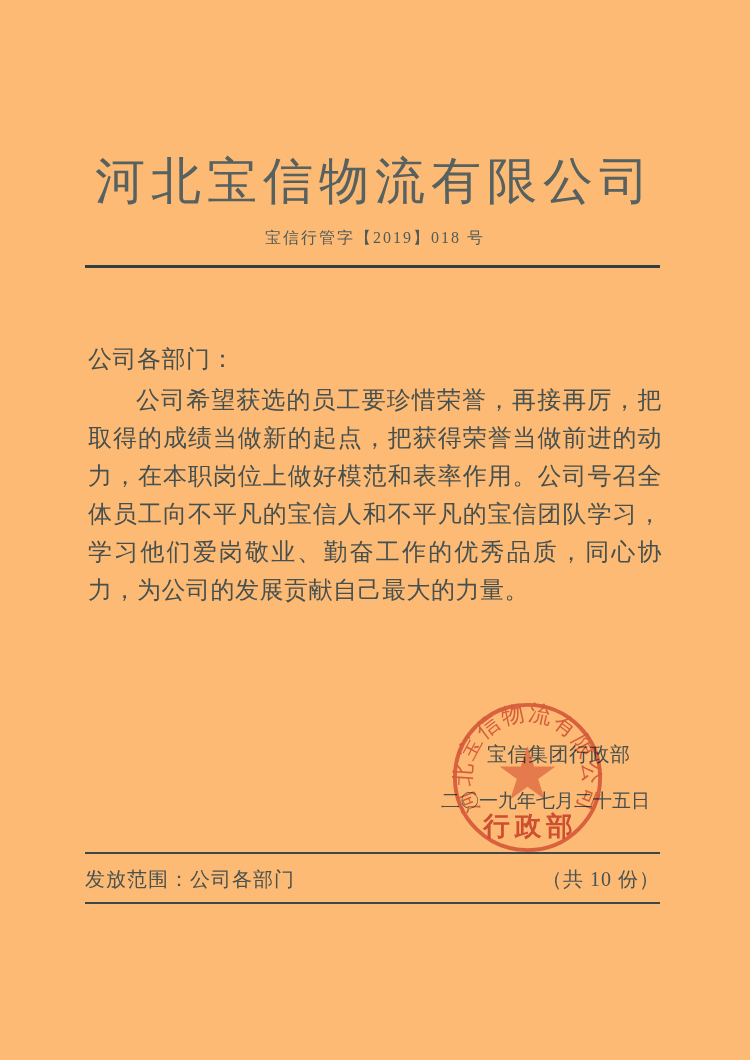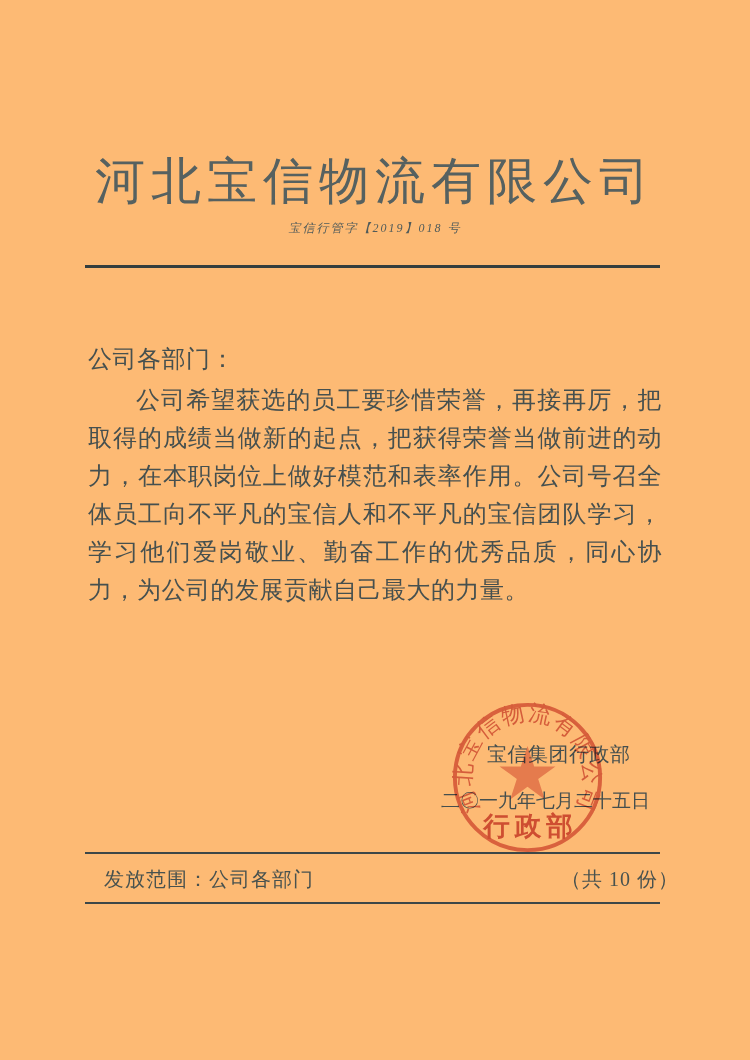--- a/index.html
+++ b/index.html
@@ -24,28 +24,27 @@
     margin: 0;
     text-align: center;
     font-size: 50px;
     font-weight: 400;
     letter-spacing: 6px;
     color: #566160;
     white-space: nowrap;
   }
   .docnum {
     position: absolute;
-    top: 220px;
+    top: 228px;
     left: 0;
     width: 750px;
     text-align: center;
-    font-size: 12px;
+    font-size: 16px;
     letter-spacing: 2px;
     color: #505b5a;
-    font-style: italic;
   }
   .rule {
     position: absolute;
     left: 85px;
     width: 575px;
     height: 2px;
     background: #3d4747;
   }
   .rule-top { top: 265px; height: 3px; background: #343e3e; }
   .subject {
@@ -115,21 +114,20 @@
     position: absolute;
     top: 866px;
     left: 85px;
     width: 575px;
     display: flex;
     justify-content: space-between;
     align-items: flex-start;
     font-size: 20px;
     letter-spacing: 1px;
     color: #48524f;
-    margin-left: 19px;
   }
   .seal-ring-text {
     font-size: 23px;
     letter-spacing: 2px;
     fill: #d06868;
     font-family: "Liberation Serif", "DejaVu Serif", serif;
   }
   .seal-dept-text {
     font-size: 27px;
     font-weight: 700;

